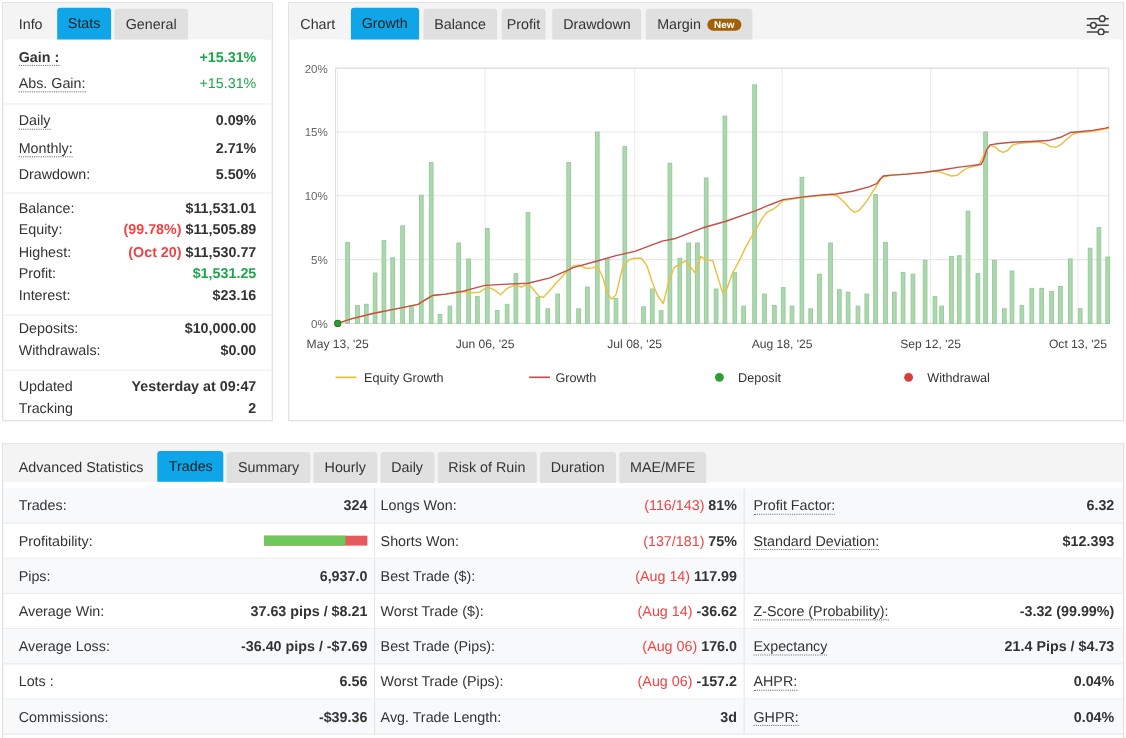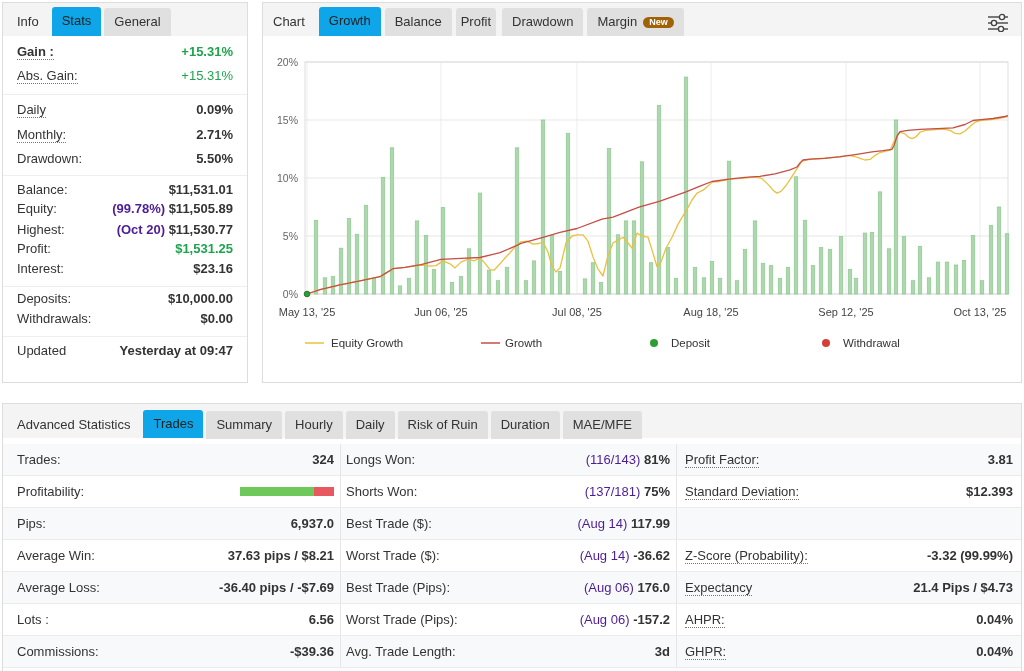--- a/index.html
+++ b/index.html
@@ -1,20 +1,20 @@
 <!DOCTYPE html>
 <html><head><meta charset="utf-8"><style>
 * { margin:0; padding:0; box-sizing:border-box; }
 body { width:1024px; height:671px; background:#fff; font-family:"Liberation Sans",sans-serif; font-size:13px; color:#333; position:relative; overflow:hidden; }
 .card { position:absolute; background:#fff; border:1px solid #ddd; }
 .tabbar { position:absolute; left:0; top:0; right:0; height:33px; background:#f4f4f4; }
 .tab { display:inline-block; height:28px; line-height:28px; margin-top:5px; padding:0 10px; color:#333; vertical-align:top; border-radius:3px 3px 0 0; margin-right:3px; }
 .tab.g { background:#e0e0e0; }
 .tab.on { background:#0ea5e9; height:29px; margin-top:4px; color:#222; }
-.gr { color:#4c1d95; }
+.gr { color:#ef4444; }
 .green { color:#1fa44e; }
 u.dot { text-decoration:none; border-bottom:1px dotted #777;text-align:center; }
 
 #leftcard { left:2px; top:2px; width:246px; height:381px; }
 #leftcard .tabbar, #bottomcard .tabbar { padding-left:4px; }
 .lrow { position:absolute; left:14px; right:14px; height:20px; line-height:20px; }
 .ll { float:left; }
 .lv { float:right; font-weight:bold; }
 .sep { position:absolute; left:0; right:0; height:1px; background:#eee; }
 
@@ -93,20 +93,24 @@
       <span class="lv " style="">$10,000.00</span>
     </div>
 <div class="lrow" style="top:306px">
       <span class="ll " style="">Withdrawals:</span>
       <span class="lv " style="">$0.00</span>
     </div>
 <div class="sep" style="top:333px"></div>
 <div class="lrow" style="top:338px">
       <span class="ll " style="">Updated</span>
       <span class="lv " style="">Yesterday at 09:47</span>
+    </div>
+<div class="lrow" style="top:358px">
+      <span class="ll " style="">Tracking</span>
+      <span class="lv " style="">2</span>
     </div>
 </div>
 
 <div class="card" id="chartcard">
   <div class="tabbar"><span class="tab">Chart</span><span class="tab on">Growth</span><span class="tab g">Balance</span><span class="tab g" style="padding:0 5px">Profit</span><span class="tab g" style="margin-left:2px">Drawdown</span><span class="tab g">Margin<span class="newb">New</span></span>
   <svg id="slicon" width="22" height="19" xmlns="http://www.w3.org/2000/svg">
     <g stroke="#444" stroke-width="1.4" fill="#fff">
       <line x1="1" y1="4" x2="21" y2="4"></line>
           <circle cx="15" cy="4" r="2.6"></circle>
       <line x1="1" y1="10" x2="21" y2="10"></line>
@@ -242,21 +246,21 @@
 <div class="c c1">
           <span class="tl">Trades:</span>
           <span class="tv">324</span>
         </div>
 <div class="c c2">
           <span class="tl">Longs Won:</span>
           <span class="tv"><span class="gr">(116/143)</span> 81%</span>
         </div>
 <div class="c c3">
           <span class="tl"><u class="dot">Profit Factor:</u></span>
-          <span class="tv">3.81</span>
+          <span class="tv">6.32</span>
         </div>
 </div>
 <div class="trow">
 <div class="c c1">
           <span class="tl">Profitability:</span>
           <span class="tv"><span class="pbar"><span></span></span></span>
         </div>
 <div class="c c2">
           <span class="tl">Shorts Won:</span>
           <span class="tv"><span class="gr">(137/181)</span> 75%</span>

